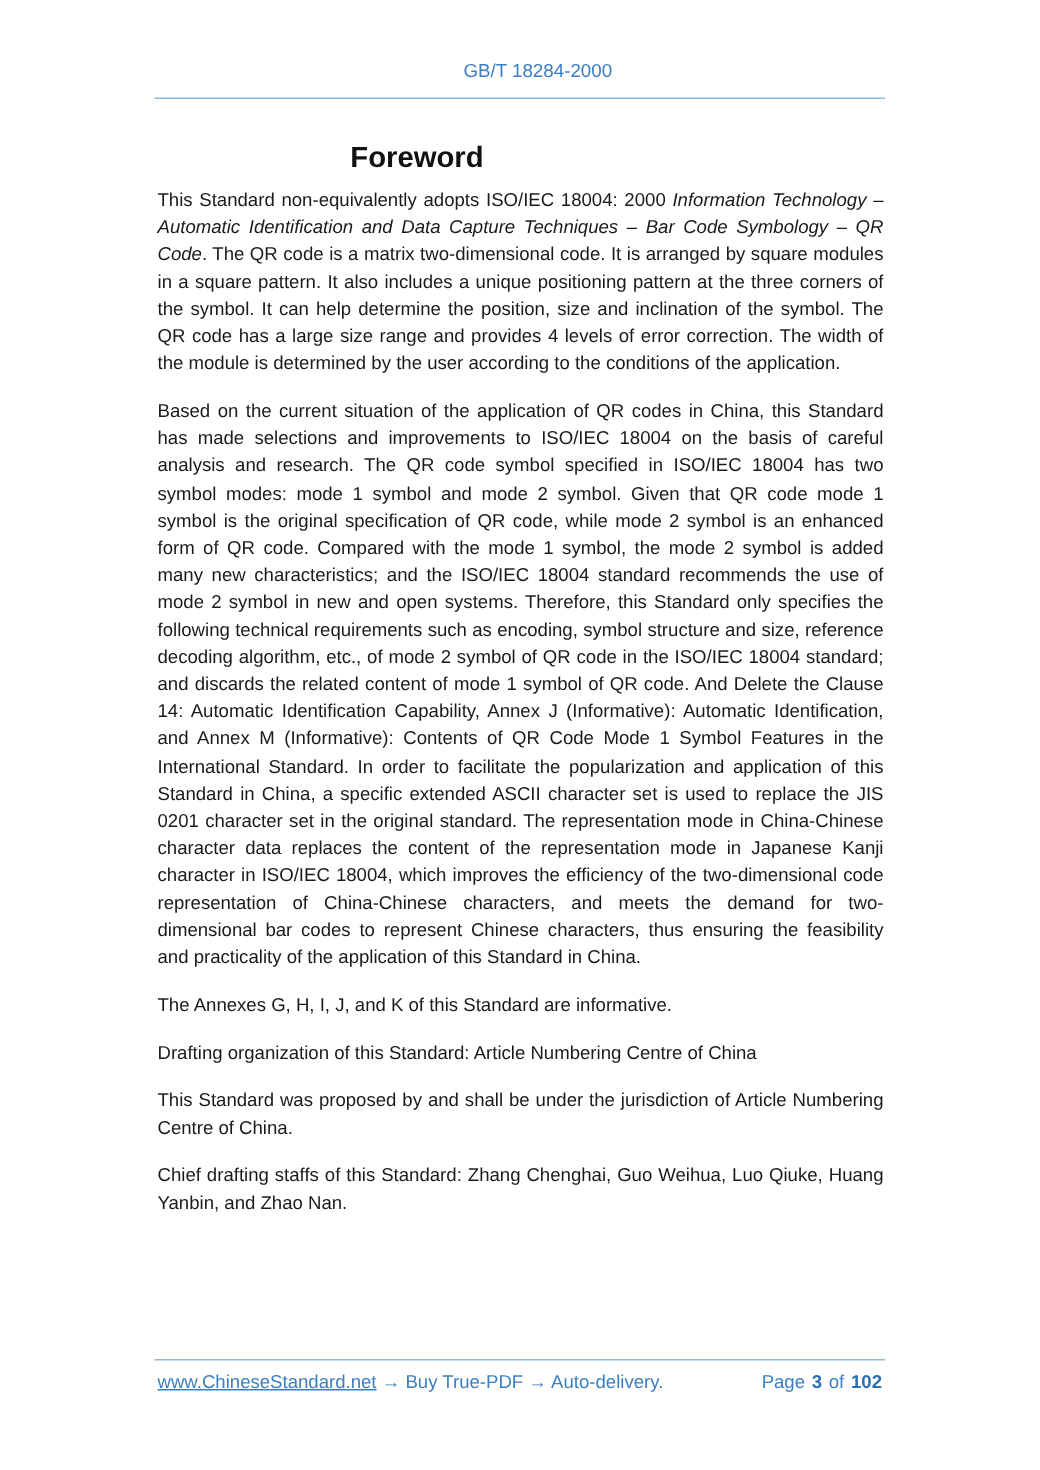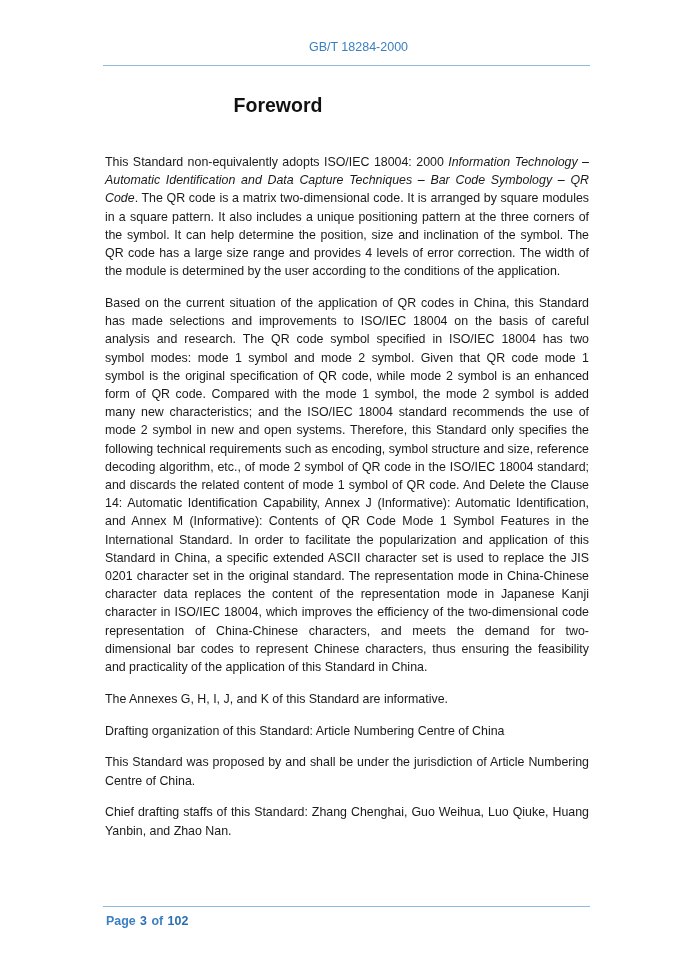--- a/index.html
+++ b/index.html
@@ -5,49 +5,50 @@
   html, body { margin: 0; padding: 0; background: #ffffff; }
   body { width: 693px; height: 980px; position: relative; overflow: hidden;
          font-family: "Liberation Sans", sans-serif; color: #1a1a1a; }
   .header-title { position: absolute; top: 40px; left: 12px; width: 693px; text-align: center;
                   font-size: 12.5px; color: #3a7fc1; }
   .hr { position: absolute; left: 103px; width: 487px; height: 1px; background: #8fb9dd; }
   .hr.top { top: 65px; }
   .hr.bottom { top: 906px; }
   .title { position: absolute; top: 94px; left: 0; width: 556px; text-align: center;
            font-size: 19.5px; font-weight: bold; color: #111; }
-  .content { position: absolute; top: 153px; left: 105px; width: 484px;
+  .content { position: absolute; top: 124px; left: 105px; width: 484px;
              font-size: 12.4px; line-height: 18.2px; text-align: justify; }
   .content p { margin: 0 0 13.6px 0; }
   .content p.last { margin-bottom: 13px; }
   em { font-style: italic; }
   .footer { position: absolute; top: 914px; left: 105px; width: 483px; font-size: 12.4px; color: #3a7fc1;
             display: flex; justify-content: space-between; }
   .footer a { color: #3a7fc1; text-decoration: underline; }
   .footer b { font-weight: bold; color: #2a6fb3; }
-  .page-info span { margin: 16px 1px; font-weight: bold; }
+  .page-info span { margin: 16px 1px; }
 </style>
 </head>
 <body>
 
 <div class="header-title">GB/T 18284-2000</div>
 <div class="hr top"></div>
 
 <div class="title">Foreword</div>
 
 <div class="content">
   <p><span>This Standard non-equivalently adopts ISO/IEC 18004: 2000 </span><em>Information Technology – Automatic Identification and Data Capture Techniques – Bar Code Symbology – QR Code</em><span>. The QR code is a matrix two-dimensional code. It is arranged by square modules in a square pattern. It also includes a unique positioning pattern at the three corners of the symbol. It can help determine the position, size and inclination of the symbol. The QR code has a large size range and provides 4 levels of error correction. The width of the module is determined by the user according to the conditions of the application.</span></p>
   <p>Based on the current situation of the application of QR codes in China, this Standard has made selections and improvements to ISO/IEC 18004 on the basis of careful analysis and research. The QR code symbol specified in ISO/IEC 18004 has two symbol modes: mode 1 symbol and mode 2 symbol. Given that QR code mode 1 symbol is the original specification of QR code, while mode 2 symbol is an enhanced form of QR code. Compared with the mode 1 symbol, the mode 2 symbol is added many new characteristics; and the ISO/IEC 18004 standard recommends the use of mode 2 symbol in new and open systems. Therefore, this Standard only specifies the following technical requirements such as encoding, symbol structure and size, reference decoding algorithm, etc., of mode 2 symbol of QR code in the ISO/IEC 18004 standard; and discards the related content of mode 1 symbol of QR code. And Delete the Clause 14: Automatic Identification Capability, Annex J (Informative): Automatic Identification, and Annex M (Informative): Contents of QR Code Mode 1 Symbol Features in the International Standard. In order to facilitate the popularization and application of this Standard in China, a specific extended ASCII character set is used to replace the JIS 0201 character set in the original standard. The representation mode in China-Chinese character data replaces the content of the representation mode in Japanese Kanji character in ISO/IEC 18004, which improves the efficiency of the two-dimensional code representation of China-Chinese characters, and meets the demand for two-dimensional bar codes to represent Chinese characters, thus ensuring the feasibility and practicality of the application of this Standard in China.</p>
   <p>The Annexes G, H, I, J, and K of this Standard are informative.</p>
   <p>Drafting organization of this Standard: Article Numbering Centre of China</p>
   <p>This Standard was proposed by and shall be under the jurisdiction of Article Numbering Centre of China.</p>
   <p class="last">Chief drafting staffs of this Standard: Zhang Chenghai, Guo Weihua, Luo Qiuke, Huang Yanbin, and Zhao Nan.</p>
 </div>
 
 <div class="hr bottom"></div>
 <div class="footer">
+  <div><a>www.ChineseStandard.net</a><span> → Buy True-PDF → Auto-delivery.</span></div>
   <div class="page-info">
     <span>Page</span>
     <b>3</b>
     <span>of</span>
     <b>102</b>
   </div>
 </div>
 
 </body></html>

